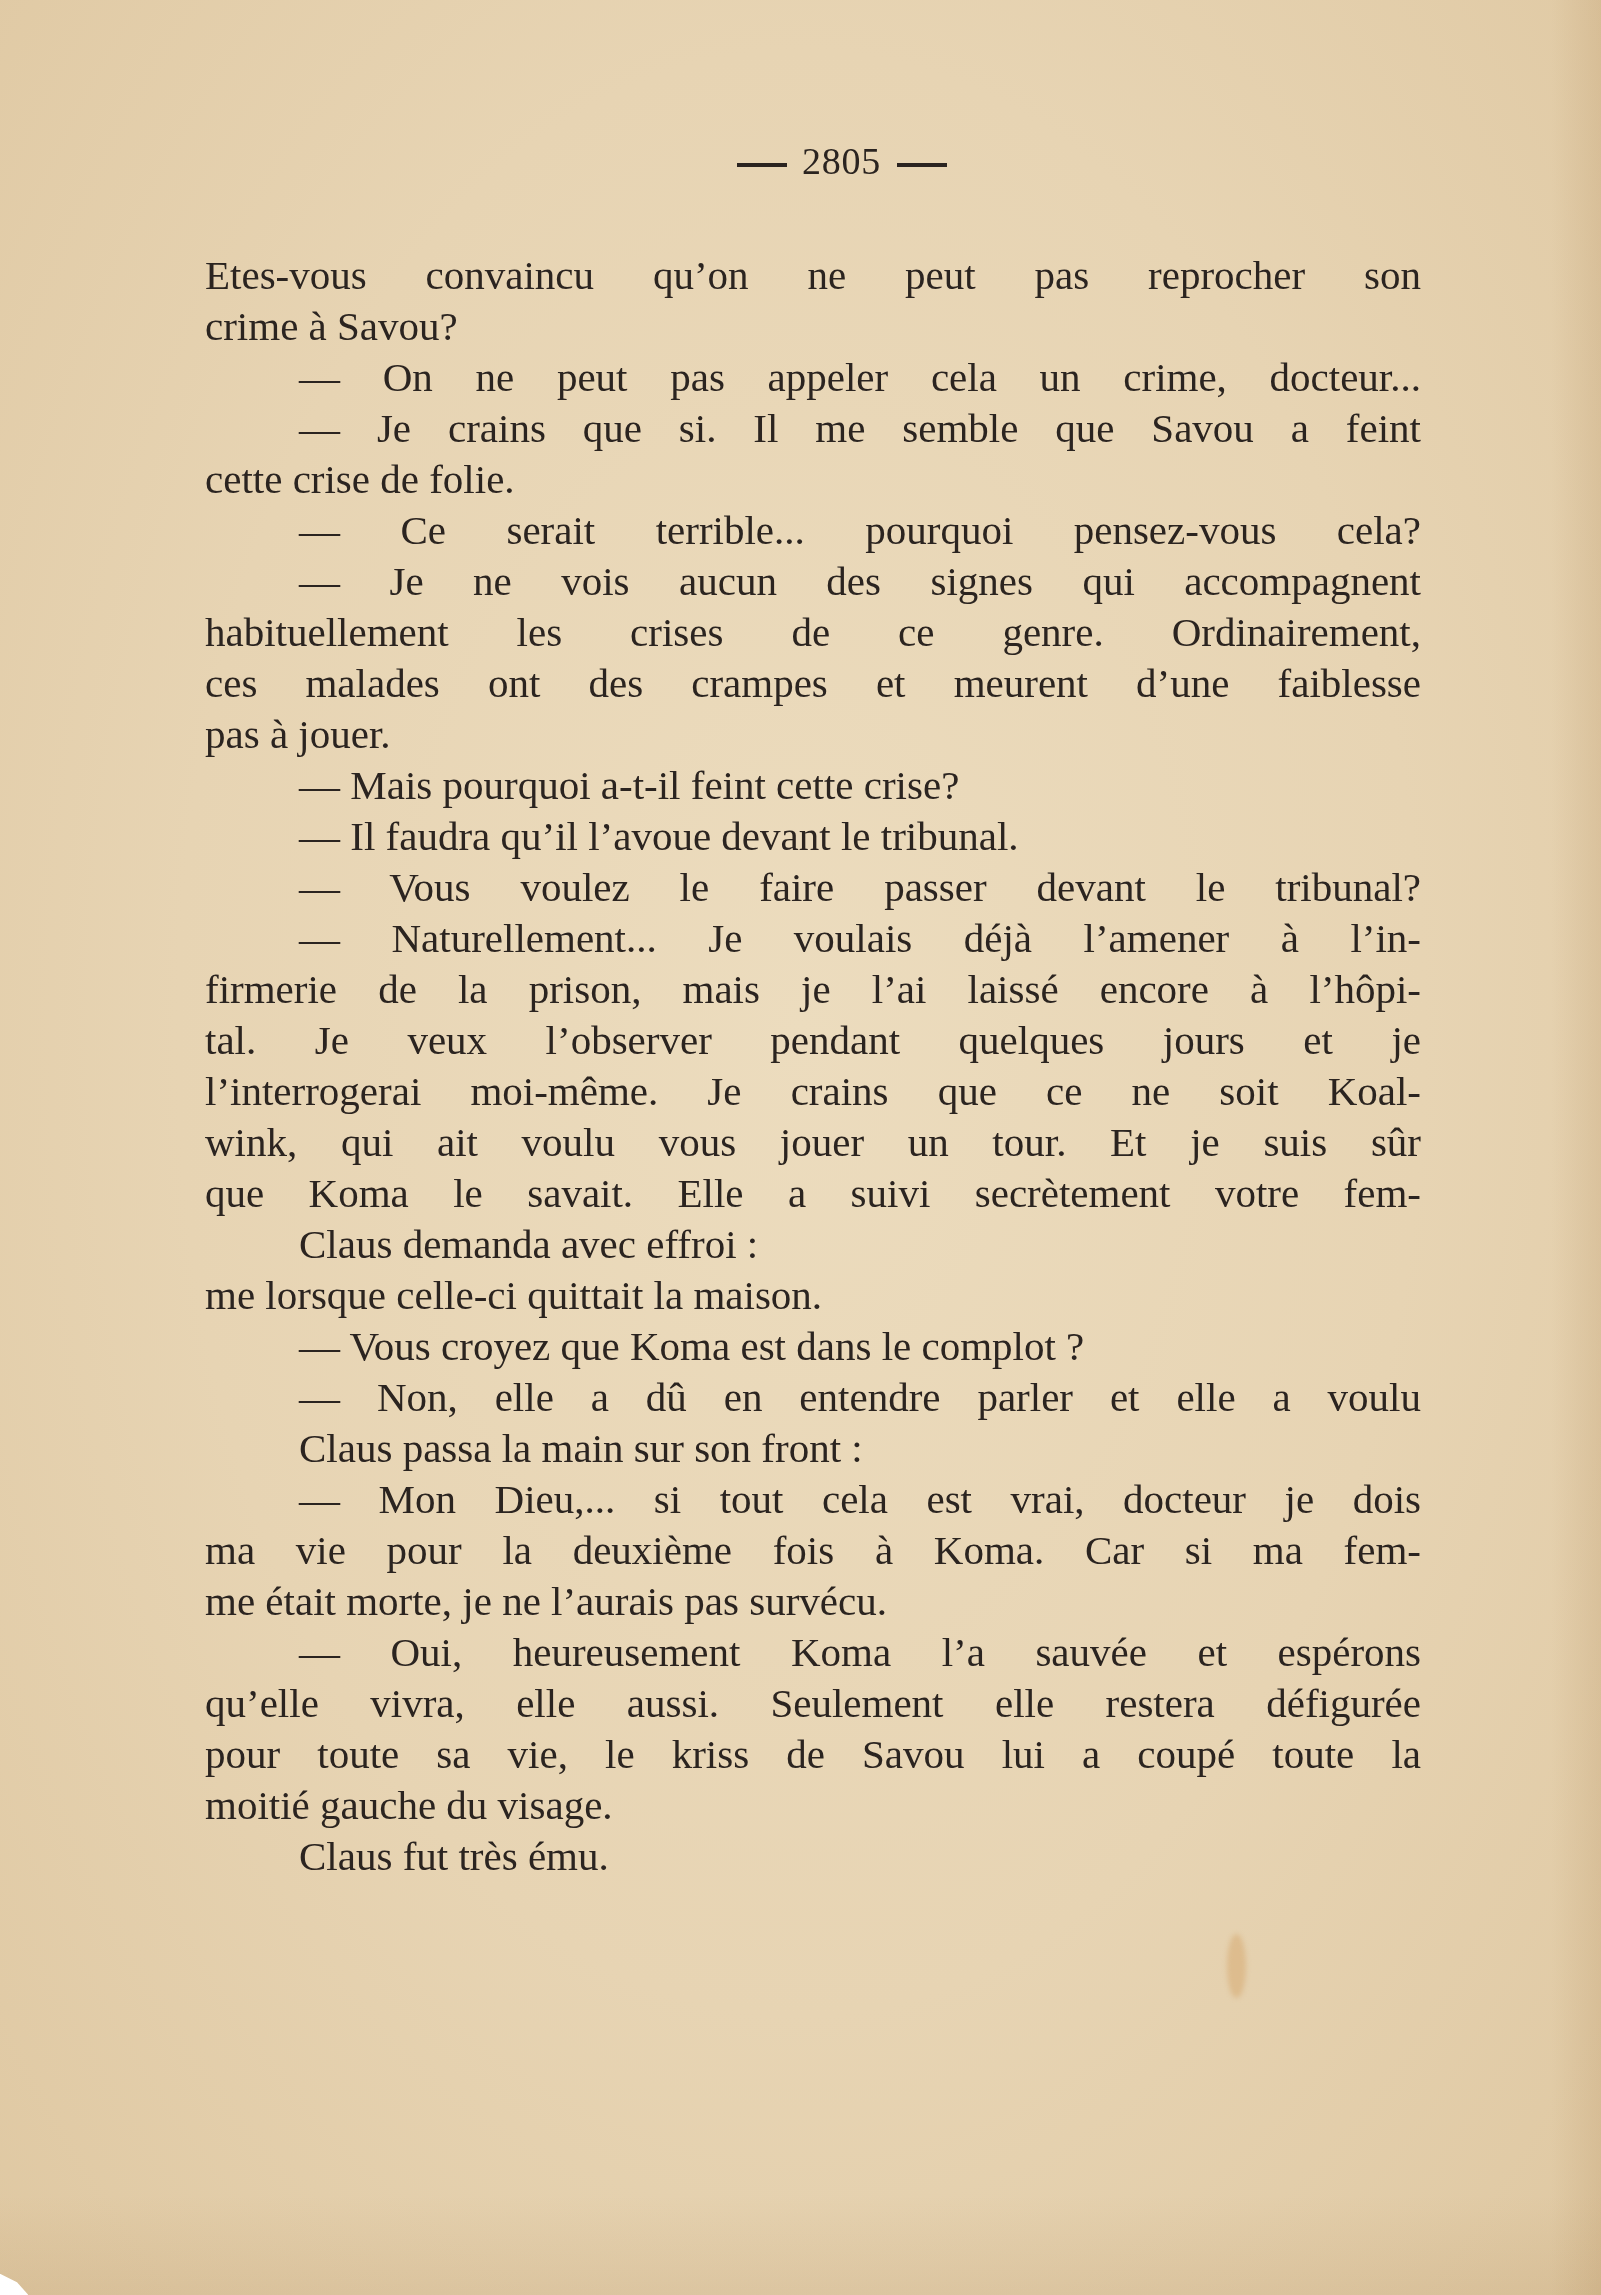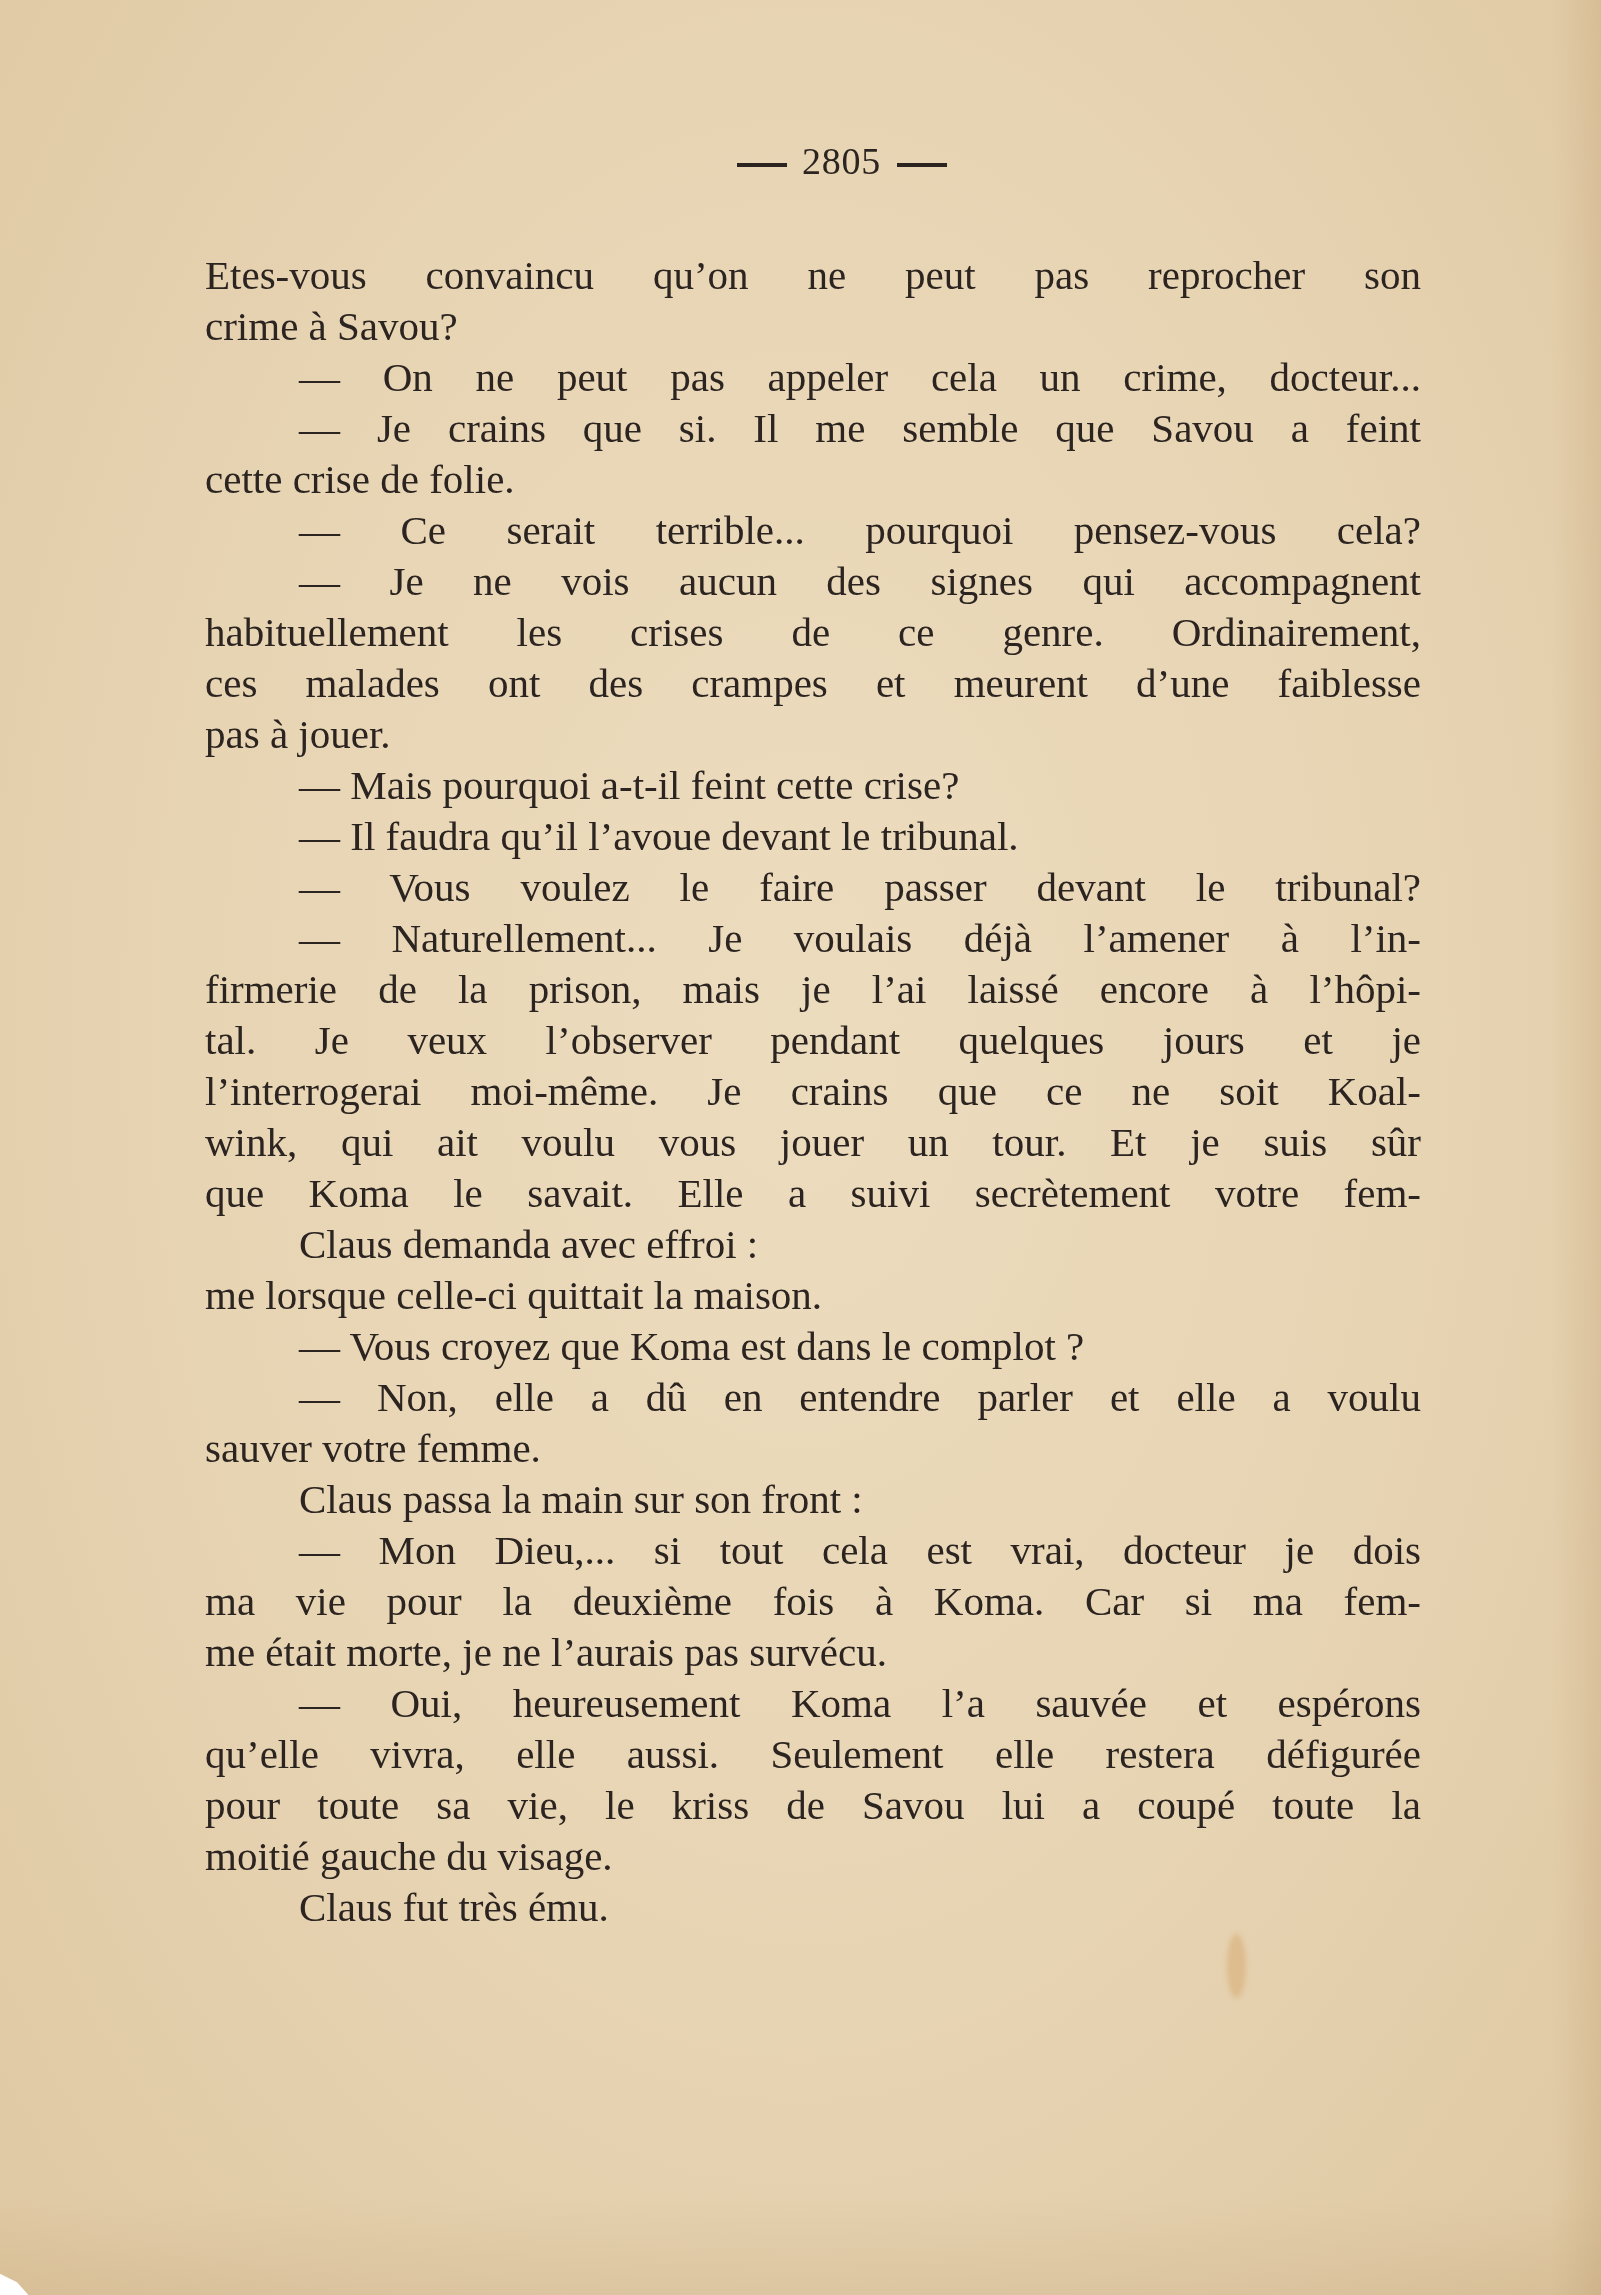--- a/index.html
+++ b/index.html
@@ -82,21 +82,20 @@
       <div class="line indent justify">— Naturellement... Je voulais déjà l’amener à l’in-</div>
       <div class="line justify">firmerie de la prison, mais je l’ai laissé encore à l’hôpi-</div>
       <div class="line justify">tal. Je veux l’observer pendant quelques jours et je</div>
       <div class="line justify">l’interrogerai moi-même. Je crains que ce ne soit Koal-</div>
       <div class="line justify">wink, qui ait voulu vous jouer un tour. Et je suis sûr</div>
       <div class="line justify">que Koma le savait. Elle a suivi secrètement votre fem-</div>
       <div class="line indent last">Claus demanda avec effroi :</div>
       <div class="line last">me lorsque celle-ci quittait la maison.</div>
       <div class="line indent last">— Vous croyez que Koma est dans le complot ?</div>
       <div class="line indent justify">— Non, elle a dû en entendre parler et elle a voulu</div>
-      <div class="line last">sauver votre femme.</div>
       <div class="line indent last">Claus passa la main sur son front :</div>
       <div class="line indent justify">— Mon Dieu,... si tout cela est vrai, docteur je dois</div>
       <div class="line justify">ma vie pour la deuxième fois à Koma. Car si ma fem-</div>
       <div class="line last">me était morte, je ne l’aurais pas survécu.</div>
       <div class="line indent justify">— Oui, heureusement Koma l’a sauvée et espérons</div>
       <div class="line justify">qu’elle vivra, elle aussi. Seulement elle restera défigurée</div>
       <div class="line justify">pour toute sa vie, le kriss de Savou lui a coupé toute la</div>
       <div class="line last">moitié gauche du visage.</div>
       <div class="line indent last">Claus fut très ému.</div>
     </div>

